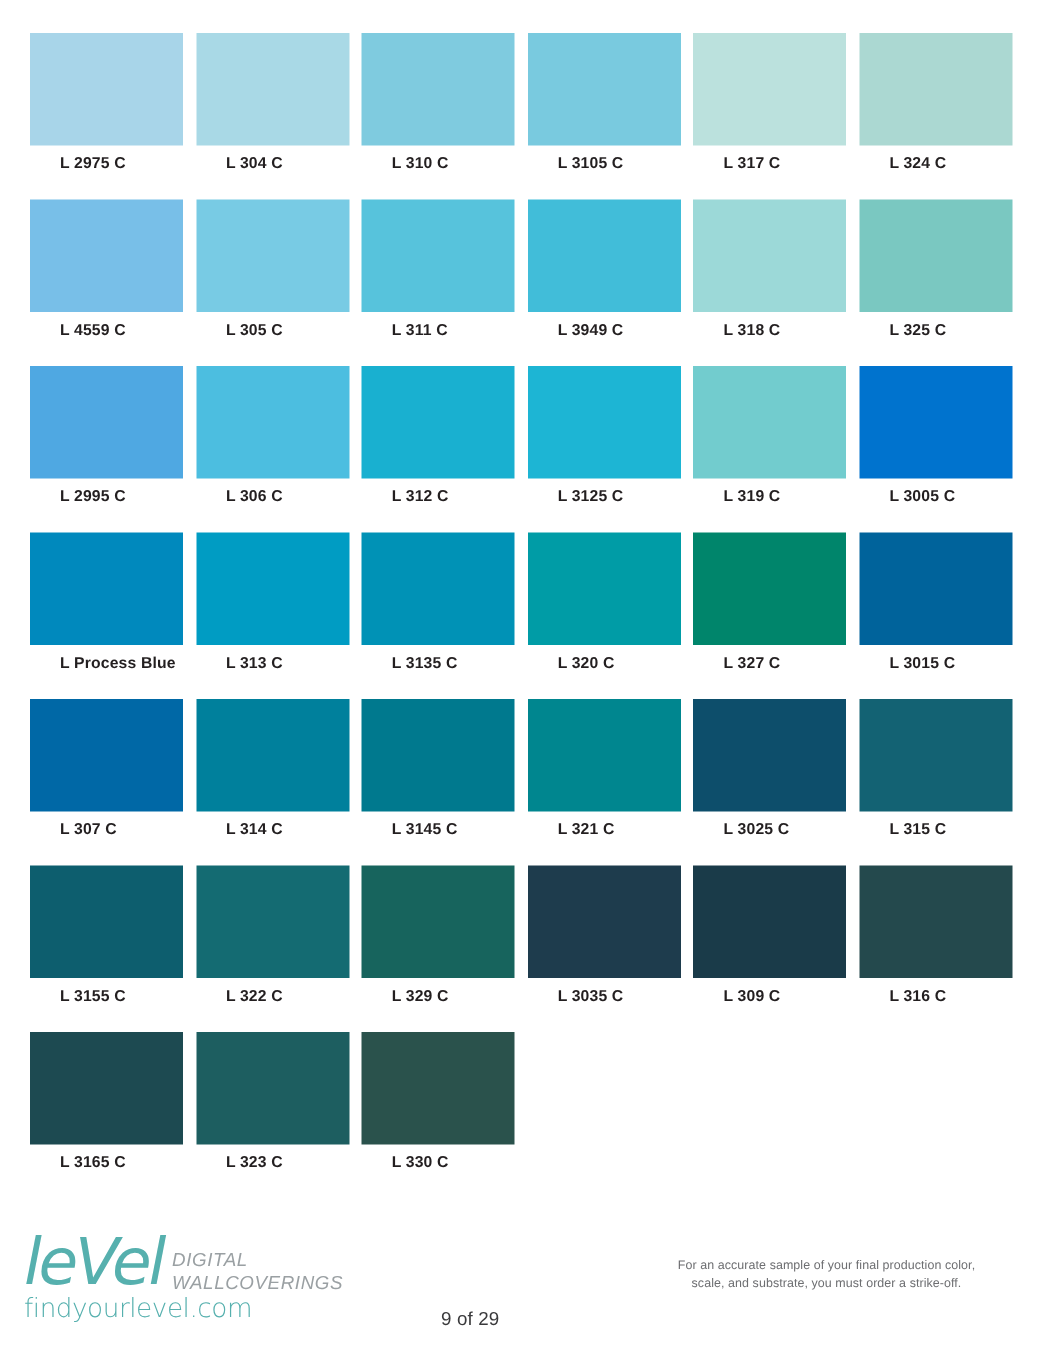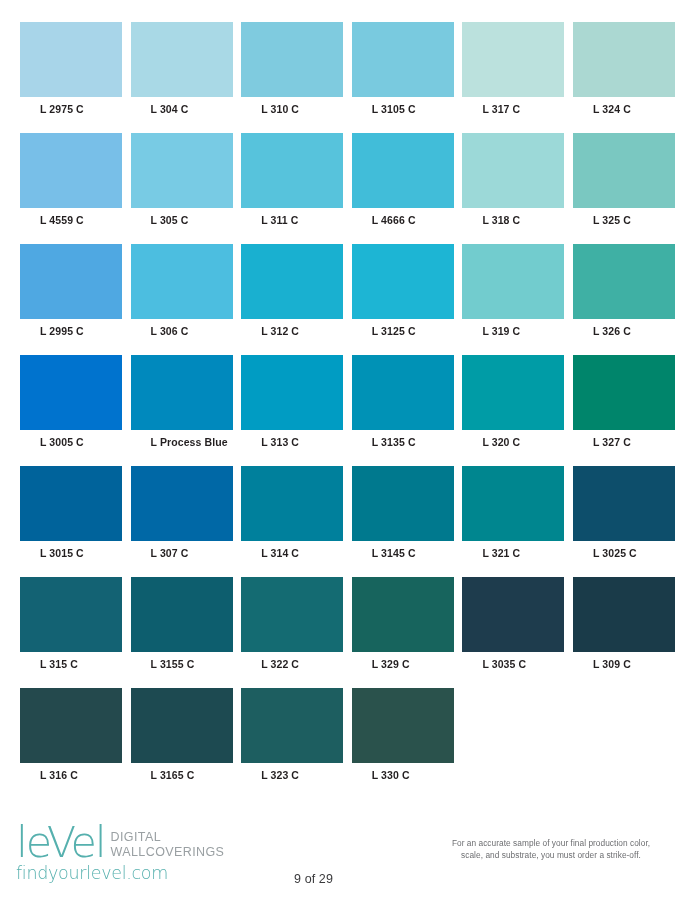--- a/index.html
+++ b/index.html
@@ -70,21 +70,22 @@
 
   #logo-block {
     position: absolute;
     left: 16px;
     top: 10px;
     width: 260px;
   }
 
   #logo-row {
     display: flex;
-    align-items: center;
+    align-items: flex-end;
+    font-style: italic;
   }
 
   #logo-wordmark {
     font-family: "DejaVu Sans", sans-serif;
     font-size: 43px;
     line-height: 40px;
     color: #56b0ae;
     letter-spacing: -2.2px;
     font-weight: 300;
     white-space: nowrap;
@@ -175,21 +176,21 @@
       <div class="swatch-cell">
         <span class="swatch-chip" style="background: rgb(120, 203, 228);"></span>
         <span class="swatch-label">L 305 C</span>
       </div>
       <div class="swatch-cell">
         <span class="swatch-chip" style="background: rgb(87, 195, 220);"></span>
         <span class="swatch-label">L 311 C</span>
       </div>
       <div class="swatch-cell">
         <span class="swatch-chip" style="background: rgb(65, 189, 217);"></span>
-        <span class="swatch-label">L 4666 C</span>
+        <span class="swatch-label">L 3949 C</span>
       </div>
       <div class="swatch-cell">
         <span class="swatch-chip" style="background: rgb(156, 217, 216);"></span>
         <span class="swatch-label">L 318 C</span>
       </div>
       <div class="swatch-cell">
         <span class="swatch-chip" style="background: rgb(122, 200, 193);"></span>
         <span class="swatch-label">L 325 C</span>
       </div>
       <div class="swatch-cell">
@@ -204,24 +205,20 @@
         <span class="swatch-chip" style="background: rgb(25, 176, 208);"></span>
         <span class="swatch-label">L 312 C</span>
       </div>
       <div class="swatch-cell">
         <span class="swatch-chip" style="background: rgb(29, 181, 212);"></span>
         <span class="swatch-label">L 3125 C</span>
       </div>
       <div class="swatch-cell">
         <span class="swatch-chip" style="background: rgb(114, 204, 206);"></span>
         <span class="swatch-label">L 319 C</span>
-      </div>
-      <div class="swatch-cell">
-        <span class="swatch-chip" style="background: rgb(63, 176, 164);"></span>
-        <span class="swatch-label">L 326 C</span>
       </div>
       <div class="swatch-cell">
         <span class="swatch-chip" style="background: rgb(0, 115, 206);"></span>
         <span class="swatch-label">L 3005 C</span>
       </div>
       <div class="swatch-cell">
         <span class="swatch-chip" style="background: rgb(0, 137, 189);"></span>
         <span class="swatch-label">L Process Blue</span>
       </div>
       <div class="swatch-cell">

